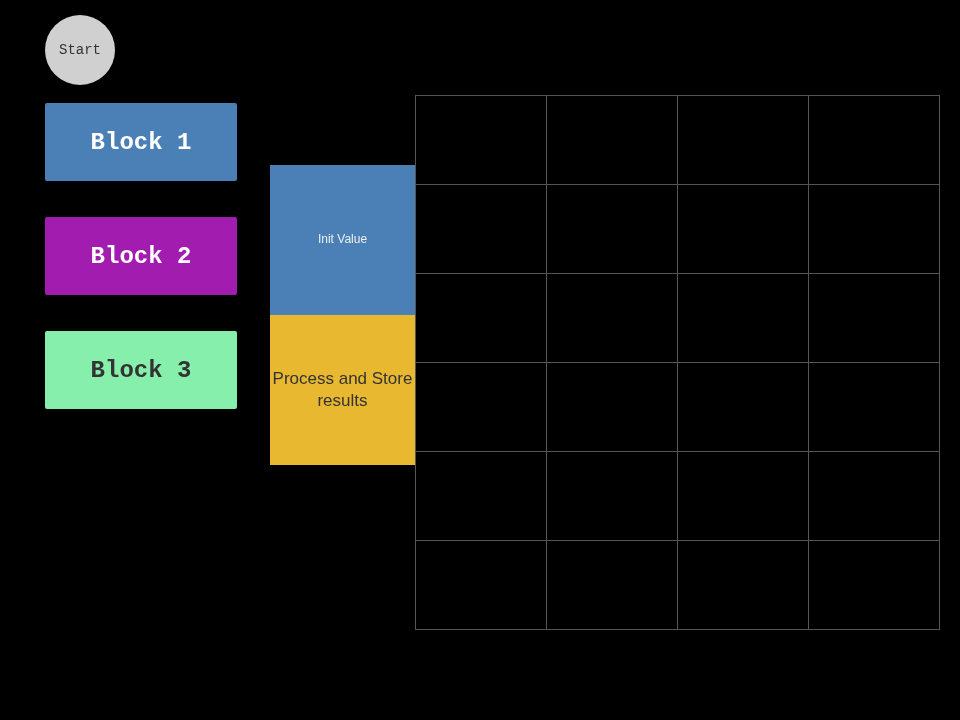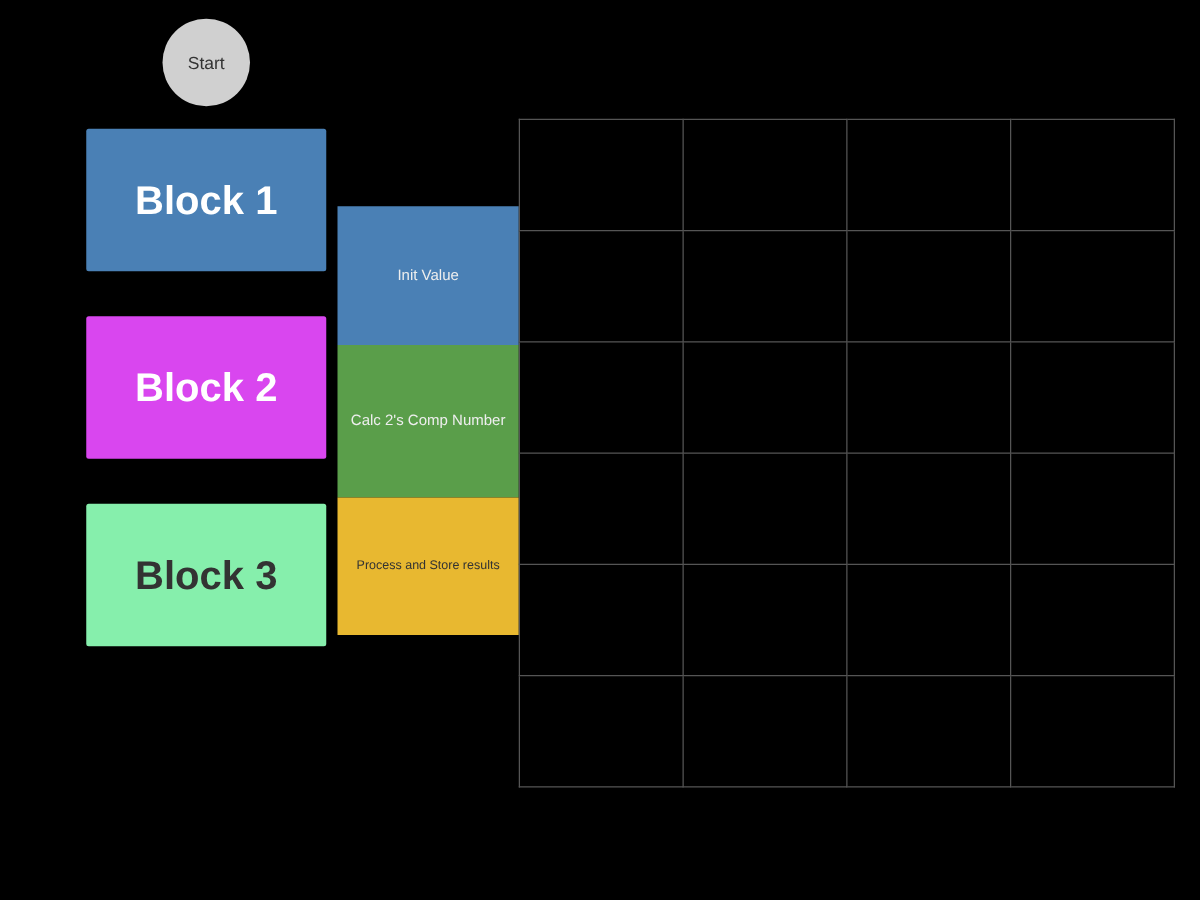--- a/index.html
+++ b/index.html
@@ -14,52 +14,52 @@
     }
 
     
     .left-panel {
       position: absolute;
       left: 45px;
       top: 15px;
       width: 240px;
       display: flex;
       flex-direction: column;
-      align-items: center;
       gap: 0;
+      font-family: Liberation Mono, monospace;
     }
 
     .circle-node {
       width: 70px;
       height: 70px;
       border-radius: 50%;
       background: #d0d0d0;
       display: flex;
       align-items: center;
       justify-content: center;
       color: #333;
       font-size: 14px;
       font-weight: normal;
     }
 
     .block-box {
       width: 192px;
-      height: 114px;
+      height: 78px;
       display: flex;
       align-items: center;
       justify-content: center;
-      font-size: 32px;
+      font-size: 24px;
       font-weight: bold;
       color: #fff;
       border-radius: 2px;
       margin: 18px 0;
     }
 
     .block1 { background: #4a80b5; }
-    .block2 { background: #d946ef; }
+    .block2 { background: #a21caf; }
     .block3 { background: #86efac; color: #333; }
 
     
     .right-panel {
       position: absolute;
       left: 270px;
       top: 95px;
       width: 670px;
       height: 664px;
     }
@@ -98,21 +98,21 @@
       background: #5a9e4a;
       flex: 1.1;
       color: #eee;
       font-size: 12px;
     }
 
     .seg-yellow {
       background: #e8b830;
       flex: 1;
       color: #333;
-      font-size: 10px;
+      font-size: 17px;
     }
 
     .seg-empty-bottom {
       flex: 1.1;
       background: transparent;
     }
 
     
     .grid-area {
       position: absolute;
@@ -156,23 +156,20 @@
 
 </div>
 
 <div class="right-panel">
 
   <div class="segments-column">
     <div class="segment seg-empty-top"></div>
     <div class="segment seg-blue">
       <span>Init Value</span>
     </div>
-    <div class="segment seg-green">
-      <span>Calc 2's Comp Number</span>
-    </div>
     <div class="segment seg-yellow">
       <span>Process and Store results</span>
     </div>
     <div class="segment seg-empty-bottom"></div>
   </div>
 
   <div class="grid-area">
     <table class="grid-table">
       <tbody>
         <tr>

